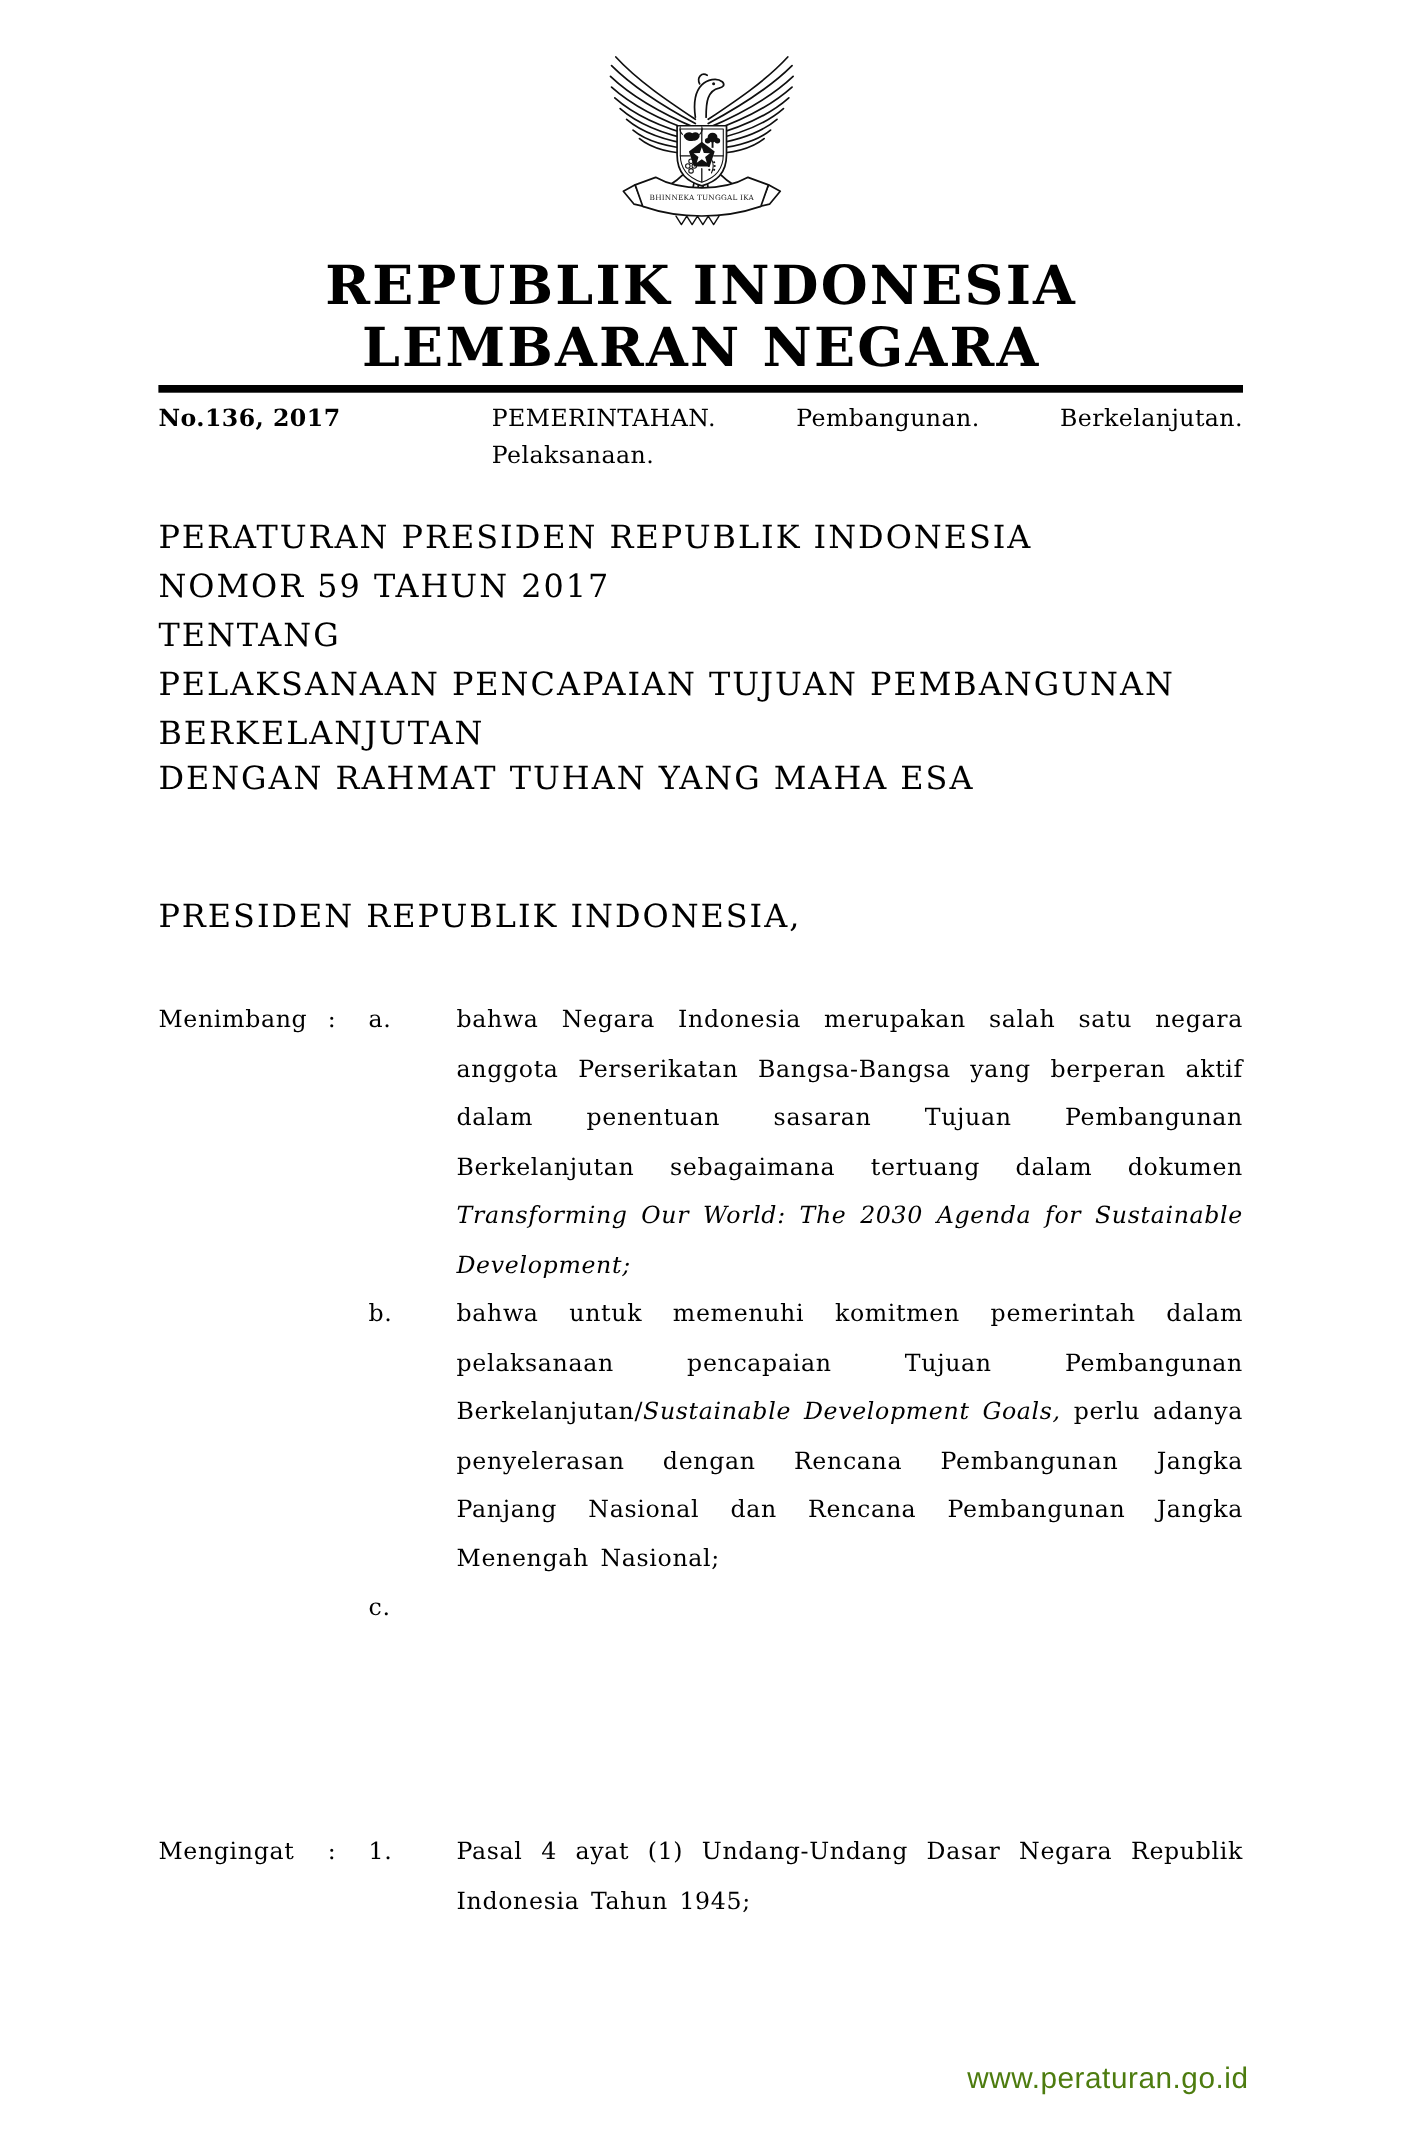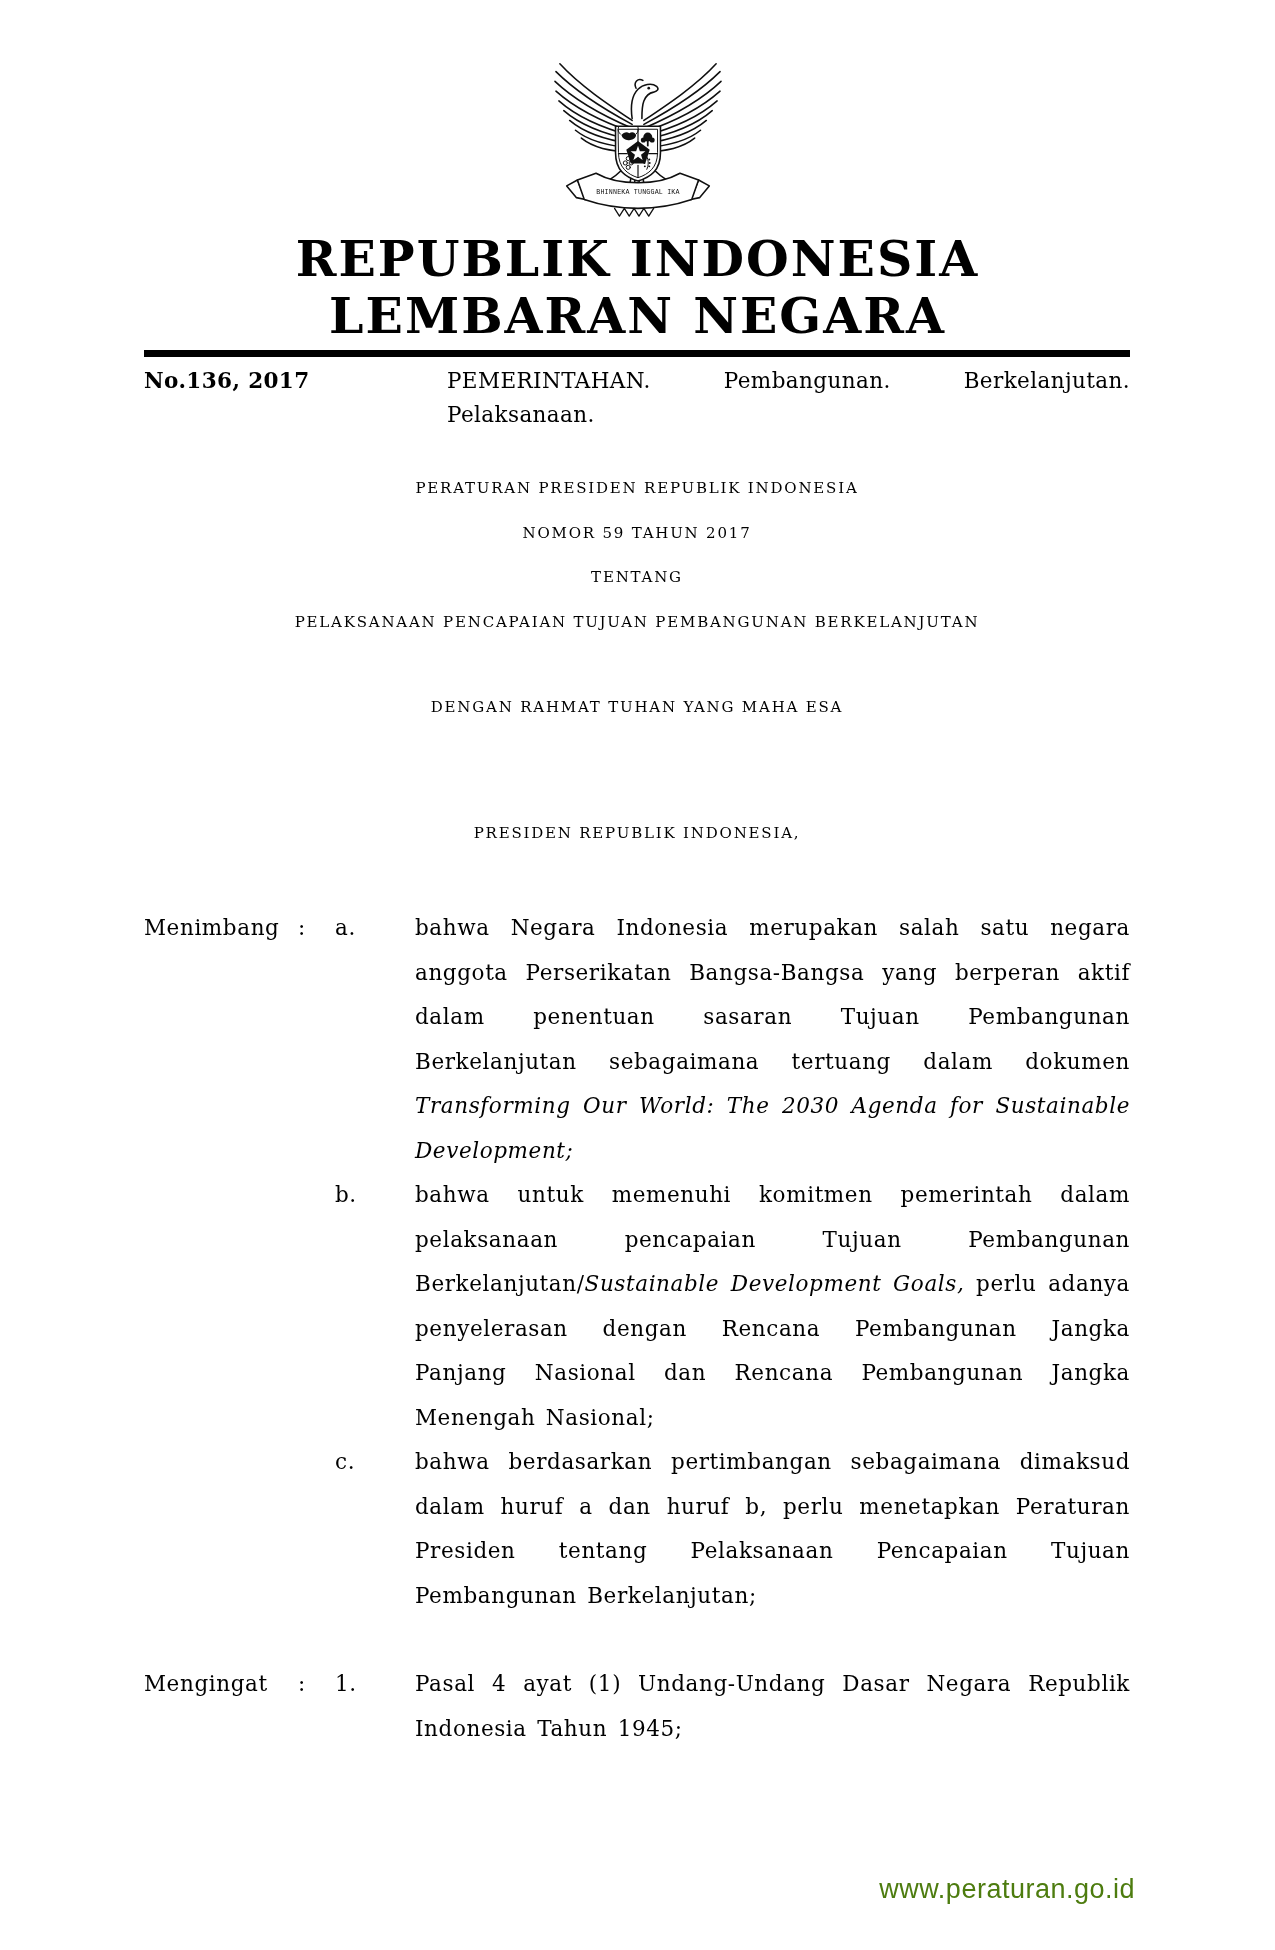--- a/index.html
+++ b/index.html
@@ -1,34 +1,34 @@
 <!DOCTYPE html>
 <html><head>
 <meta charset="utf-8">
 <style>
   html,body { margin:0; padding:0; background:#ffffff; }
   .page {
     position:relative; width:1275px; height:1950px; background:#ffffff;
     color:#000; font-family:"DejaVu Serif", serif; overflow:hidden;
   }
-  .emblem { position:absolute; top:56px; left:50%; transform:translateX(-50%);font-family:Liberation Mono, monospace; }
+  .emblem { position:absolute; top:44px; left:50%; transform:translateX(-50%); }
 
   .masthead-title {
     position:absolute; top:231px; left:0; width:100%;
     text-align:center; font-weight:bold; font-size:49px; line-height:57px;
     letter-spacing:2px;
   }
   .rule { position:absolute; top:350px; left:144px; width:986px; height:7px; background:#000; }
 
   .issue-row { position:absolute; top:364px; left:144px; width:986px; display:flex; font-size:21.5px; line-height:34px; letter-spacing:0.4px; }
   .issue-no { width:303px;font-weight:bold; }
   .issue-subject { flex:1; }
   .subject-line1 { text-align:justify; text-align-last:justify; }
 
-  .centered-line { position:absolute; left:144px; width:986px; text-align:center; font-size:15px; line-height:44.5px; letter-spacing:1.8px; }
+  .centered-line { position:absolute; left:144px; width:986px; text-align:left; font-size:29px; line-height:44.5px; letter-spacing:1.8px; }
   .doc-heading { top:466px; }
   .invocation { top:685px; }
   .authority  { top:811px; }
 
   .clause { position:absolute; left:144px; width:986px; font-size:21.5px; line-height:44.5px; }
   #menimbang { top:906px; }
   #mengingat { top:1662px; }
   .clause-row { display:flex; align-items:flex-start; }
   .cl-label  { width:154px; letter-spacing:0.6px; }
   .cl-colon  { width:37px; }
@@ -152,21 +152,20 @@
     <div class="clause-row">
       <div class="cl-label"></div>
       <div class="cl-colon"></div>
       <div class="cl-marker">b.</div>
       <div class="cl-text"><span>bahwa untuk memenuhi komitmen pemerintah dalam pelaksanaan pencapaian Tujuan Pembangunan Berkelanjutan/</span><span class="italic">Sustainable Development Goals,</span><span> perlu adanya penyelerasan dengan Rencana Pembangunan Jangka Panjang Nasional dan Rencana Pembangunan Jangka Menengah Nasional;</span></div>
     </div>
     <div class="clause-row">
       <div class="cl-label"></div>
       <div class="cl-colon"></div>
       <div class="cl-marker">c.</div>
-      <div class="cl-text"><span>bahwa berdasarkan pertimbangan sebagaimana dimaksud dalam huruf a dan huruf b, perlu menetapkan Peraturan Presiden tentang Pelaksanaan Pencapaian Tujuan Pembangunan Berkelanjutan;</span></div>
     </div>
   </section>
 
   <section class="clause" id="mengingat">
     <div class="clause-row">
       <div class="cl-label">Mengingat</div>
       <div class="cl-colon">:</div>
       <div class="cl-marker">1.</div>
       <div class="cl-text"><span>Pasal 4 ayat (1) Undang-Undang Dasar Negara Republik Indonesia Tahun 1945;</span></div>
     </div>

